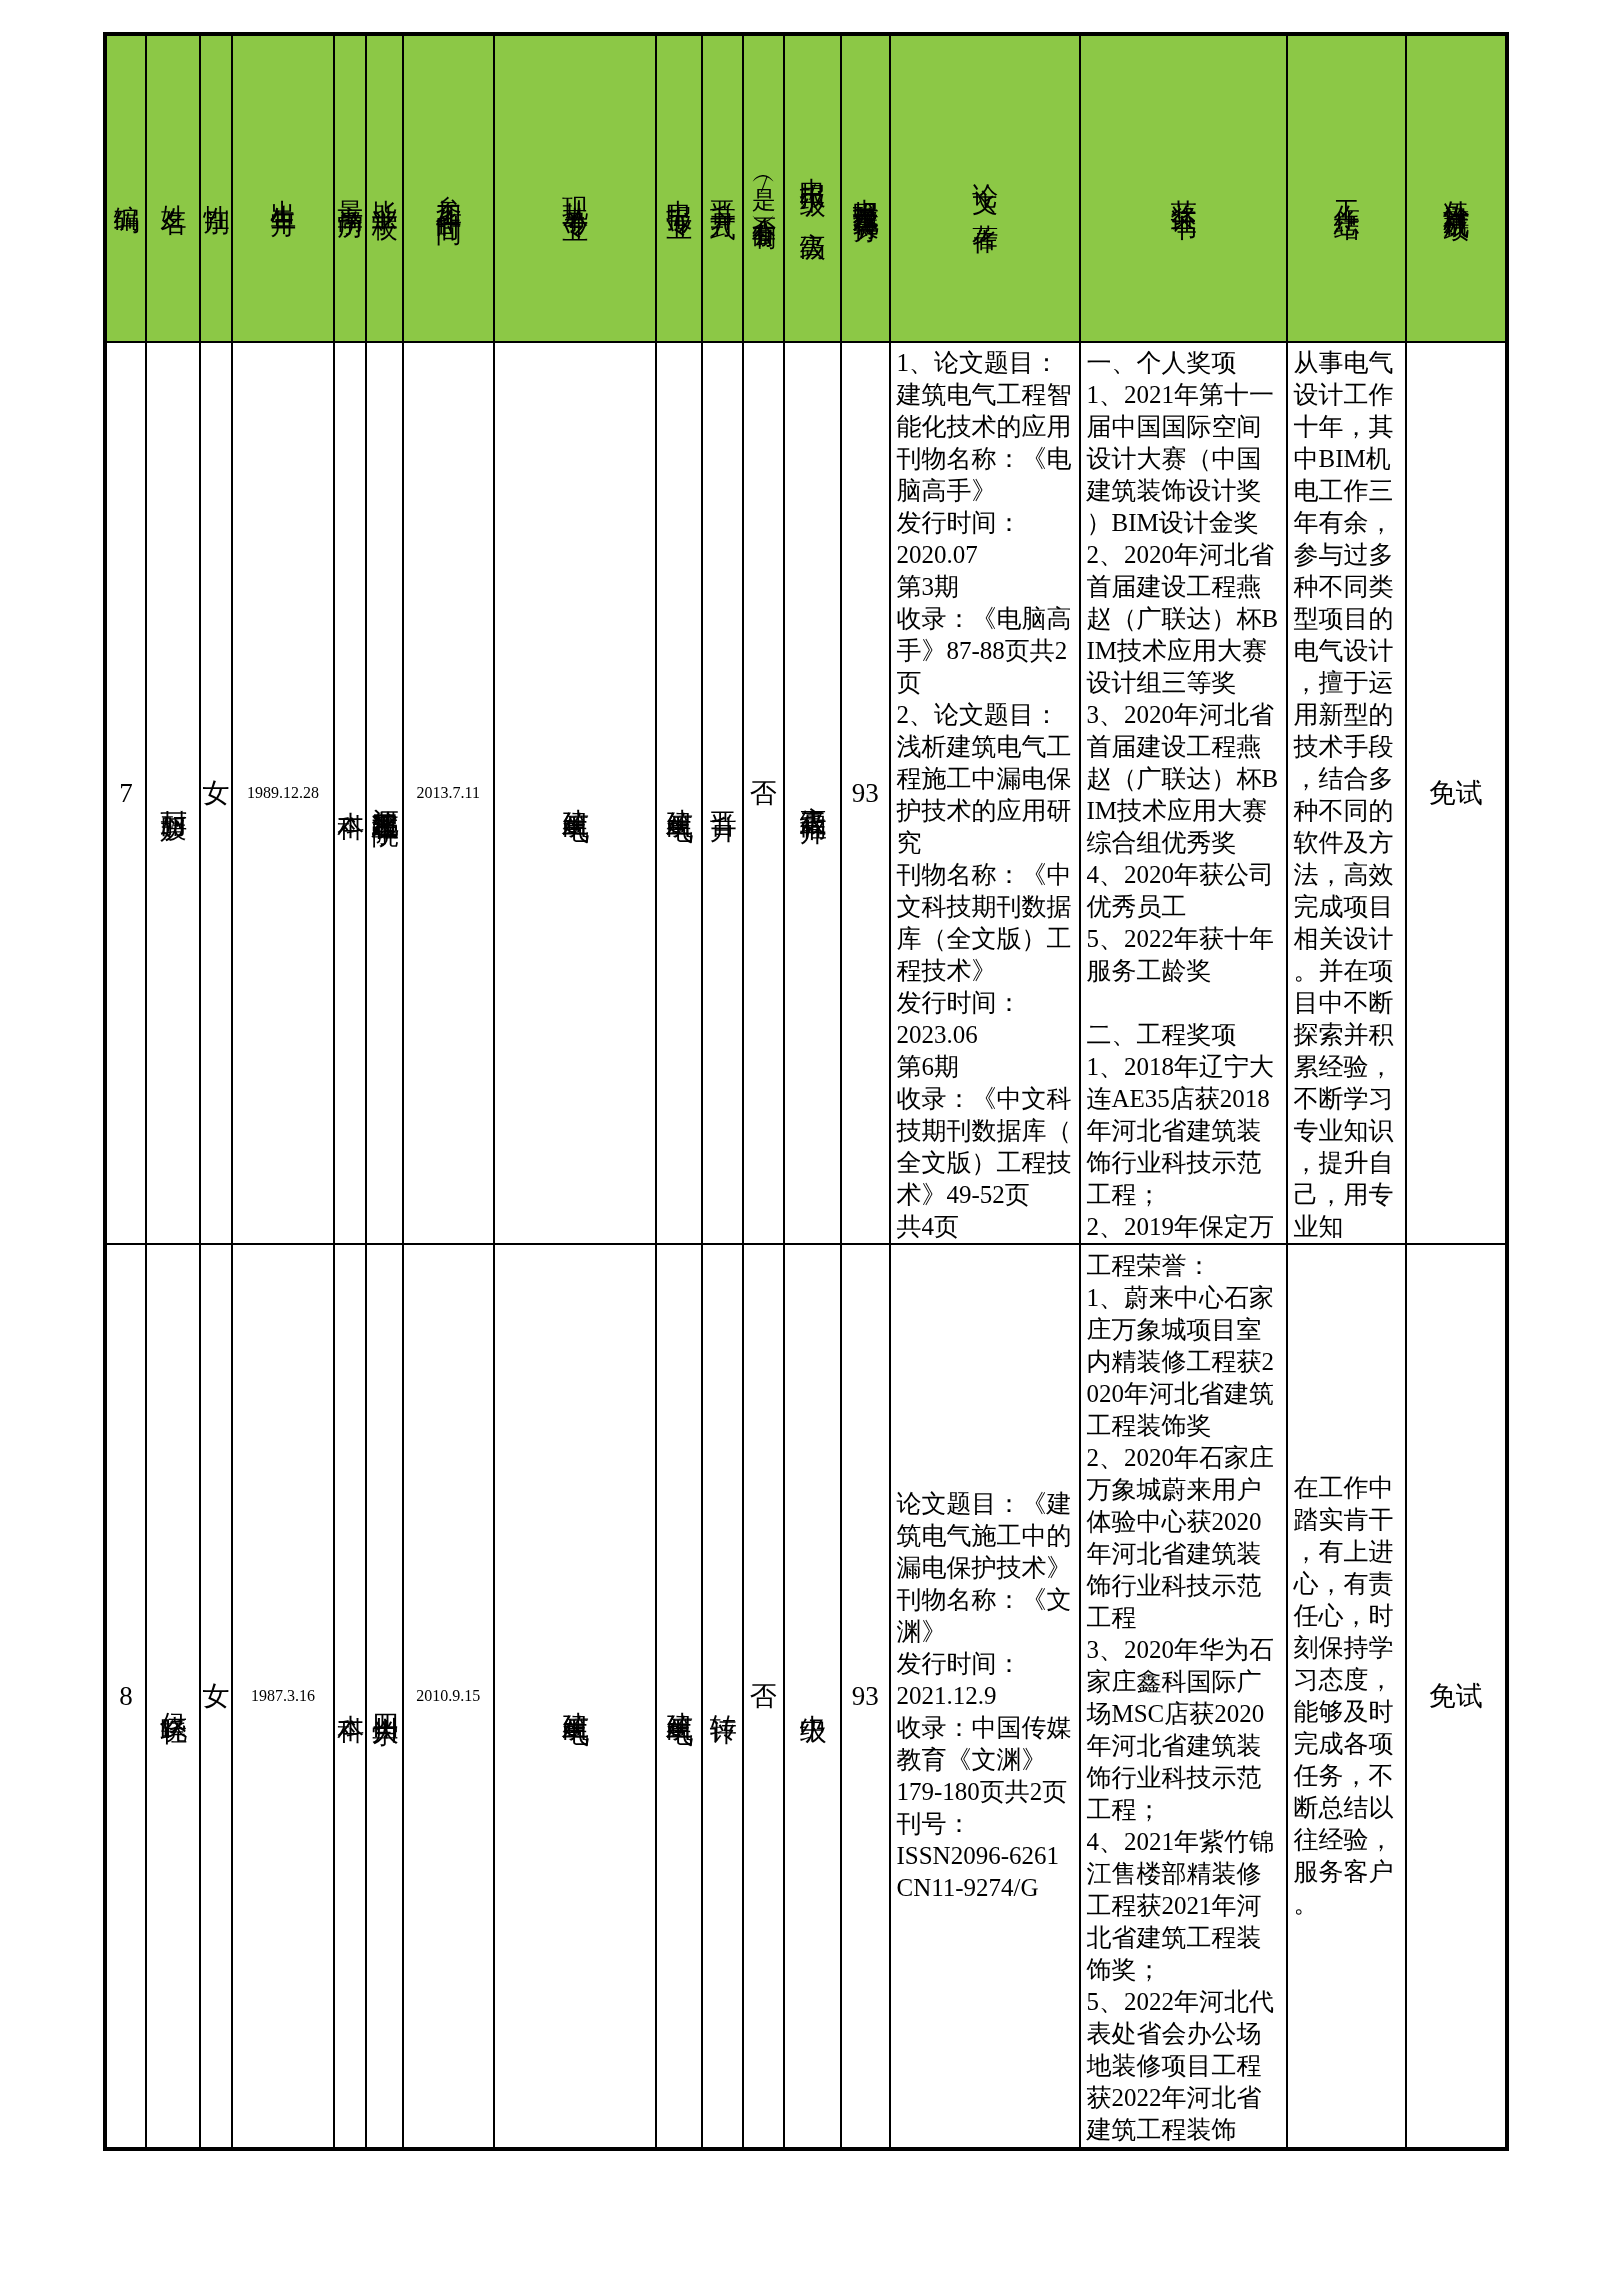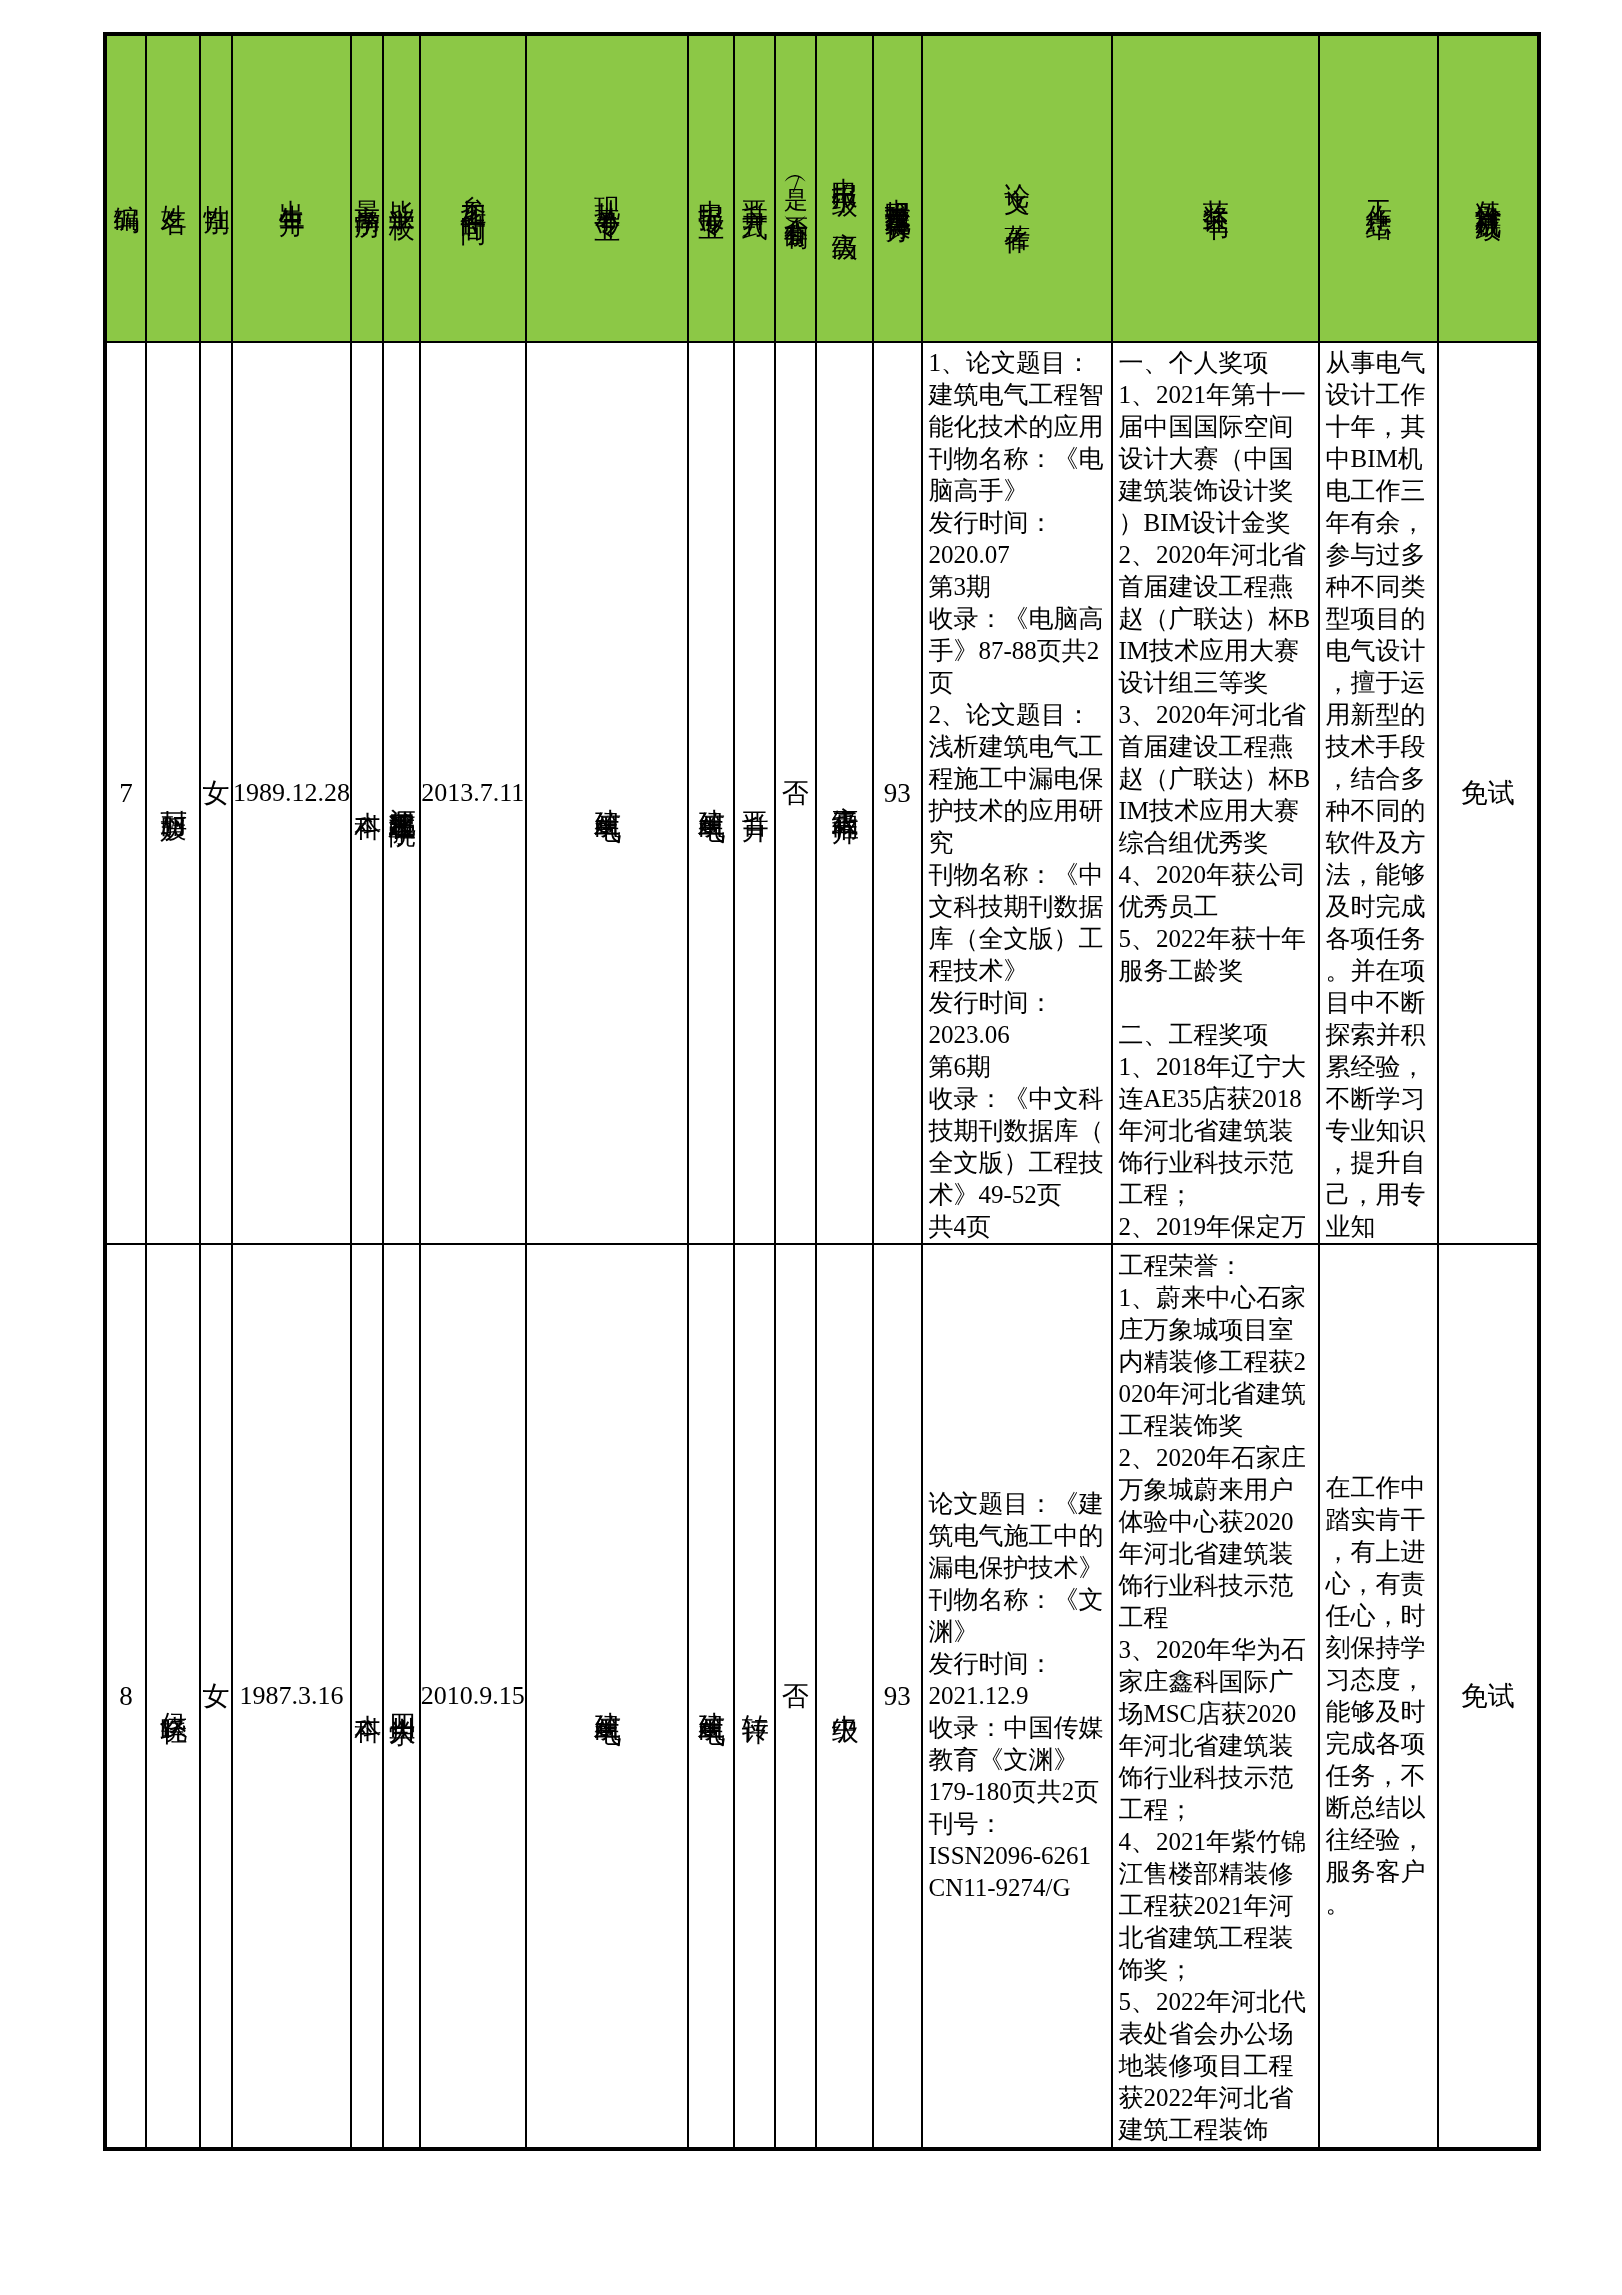--- a/index.html
+++ b/index.html
@@ -20,21 +20,21 @@
   .hcell{width:100%;height:100%;display:flex;align-items:center;justify-content:center;}
   .vtext{
     writing-mode:vertical-rl;text-orientation:upright;
     font-size:26px;letter-spacing:4.9px;line-height:1.15;
   }
   .vval{
     writing-mode:vertical-rl;text-orientation:upright;
     font-size:27px;letter-spacing:3.2px;line-height:1.1;
   }
   .center{text-align:center;font-size:27px;}
-  .num{font-size:26px;white-space:nowrap;text-align:center;}
+  .num{font-size:16px;white-space:nowrap;text-align:center;}
   .block{
     height:893px;overflow:hidden;display:flex;flex-direction:column;
     padding:1.6px 5.7px;font-size:25px;line-height:32px;
     text-align:left;white-space:pre-wrap;word-break:break-all;line-break:anywhere;
   }
   .block.top{justify-content:flex-start;}
   .block.middle{justify-content:center;}
 </style>
 </head>
 <body>
@@ -214,21 +214,21 @@
 2、2020年河北省首届建设工程燕赵（广联达）杯BIM技术应用大赛设计组三等奖
 3、2020年河北省首届建设工程燕赵（广联达）杯BIM技术应用大赛综合组优秀奖
 4、2020年获公司优秀员工
 5、2022年获十年服务工龄奖
 
 二、工程奖项
 1、2018年辽宁大连AE35店获2018年河北省建筑装饰行业科技示范工程；
 2、2019年保定万</div>
         </td>
       <td>
-          <div class="block top">从事电气设计工作十年，其中BIM机电工作三年有余，参与过多种不同类型项目的电气设计，擅于运用新型的技术手段，结合多种不同的软件及方法，能够及时完成各项任务。并在项目中不断探索并积累经验，不断学习专业知识，提升自己，用专业知</div>
+          <div class="block top">从事电气设计工作十年，其中BIM机电工作三年有余，参与过多种不同类型项目的电气设计，擅于运用新型的技术手段，结合多种不同的软件及方法，高效完成项目相关设计。并在项目中不断探索并积累经验，不断学习专业知识，提升自己，用专业知</div>
         </td>
       <td class="center">免试</td>
     </tr>
     <tr class="row-b">
       <td class="center">8</td>
       <td>
           <div class="hcell">
             <span class="vval">侯晓轻</span>
           </div>
         </td>

